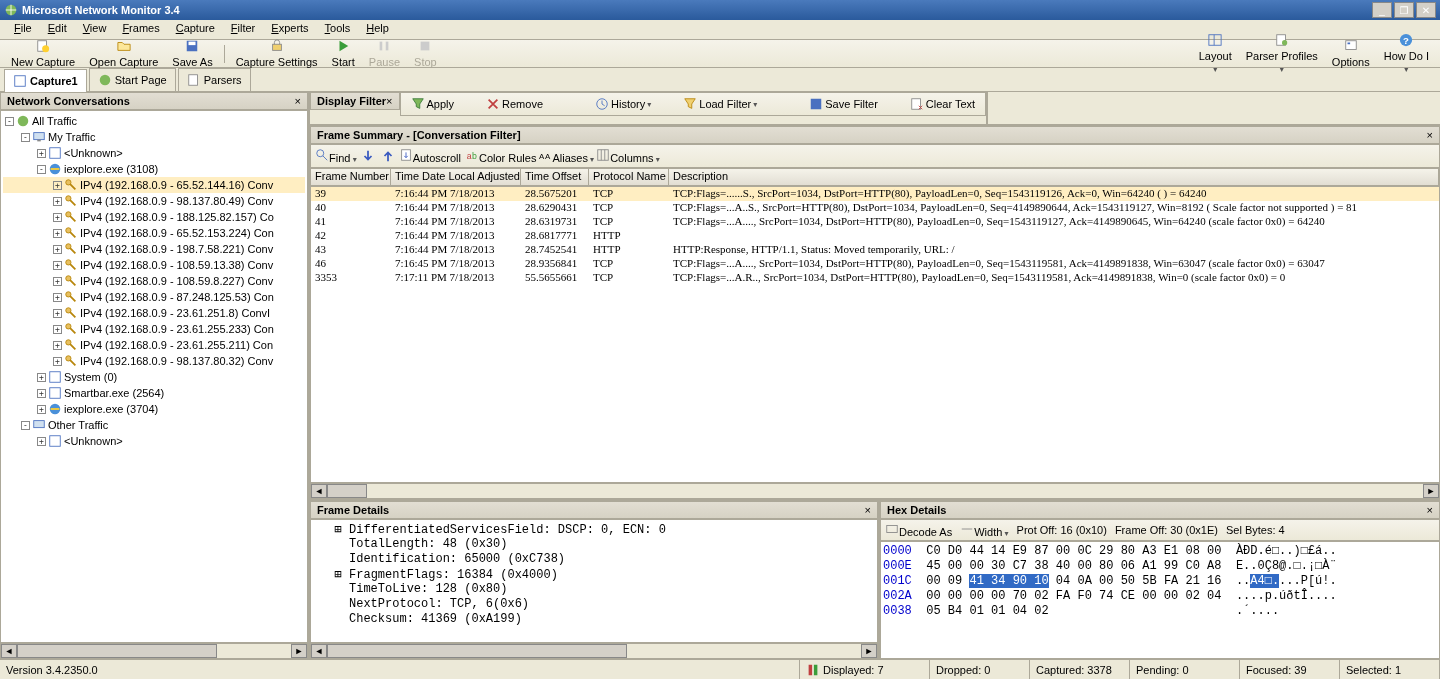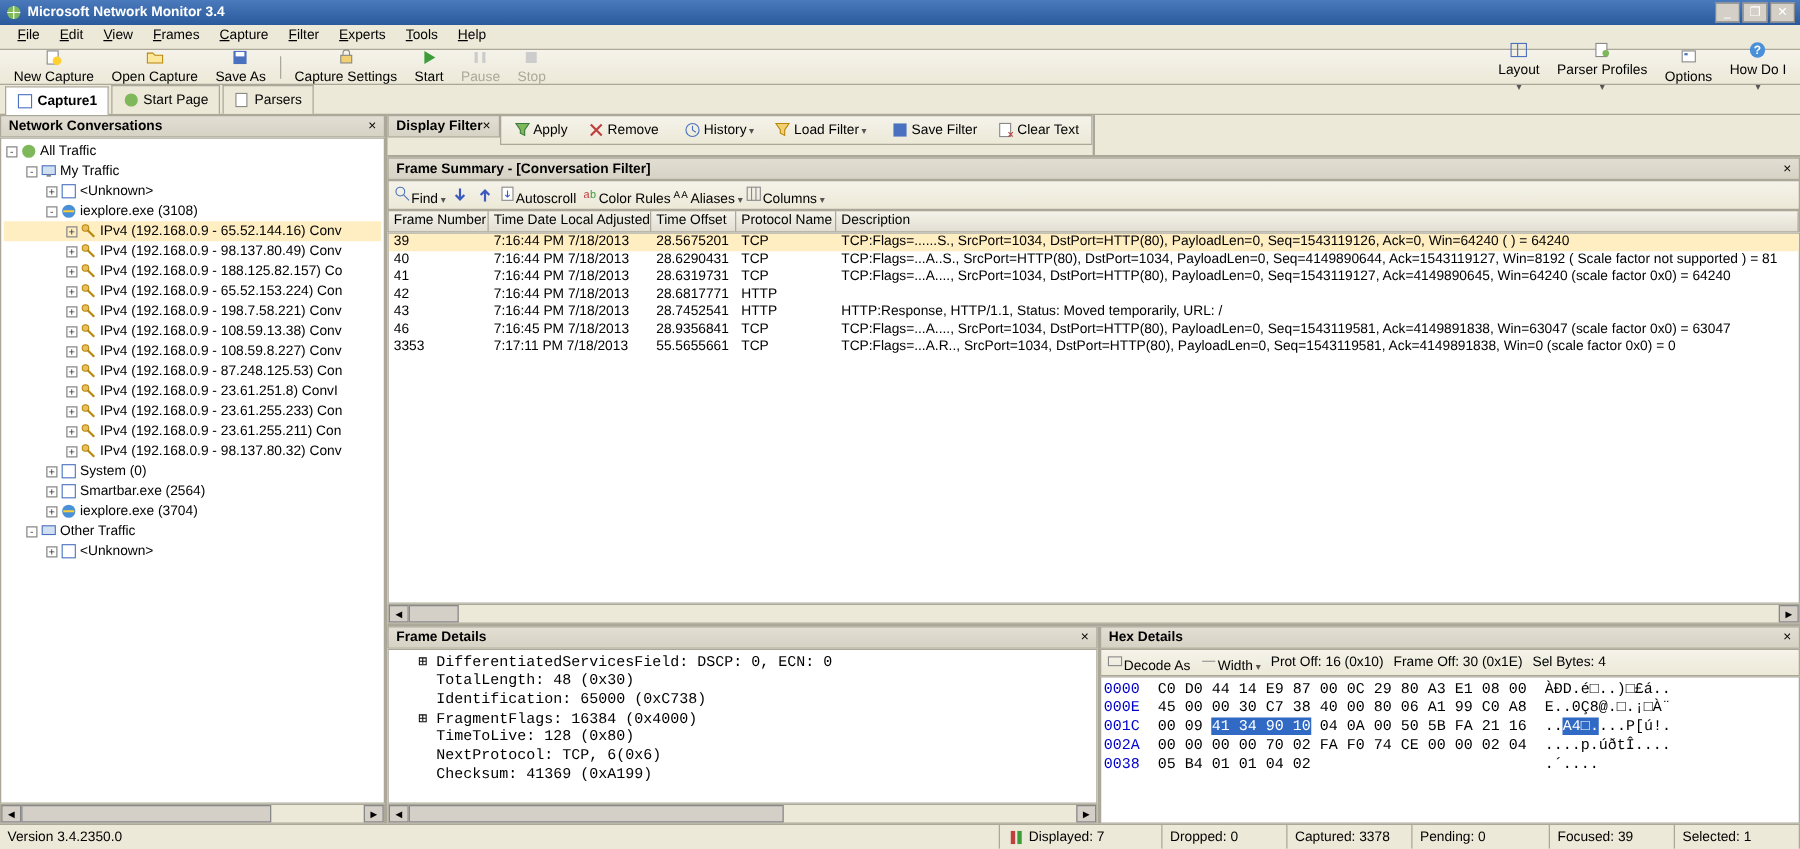--- a/index.html
+++ b/index.html
@@ -24,28 +24,28 @@
 .leftpane { width: 310px; display: flex; flex-direction: column; border-right: 2px solid #aca899; }
 .panehdr { background: linear-gradient(to bottom, #e2ded3, #d6d2c4); border: 1px solid #aca899; padding: 2px 6px; font-weight: bold; display: flex; align-items: center; justify-content: space-between; height: 18px; }
 .panehdr .x { font-family: Arial; cursor: default; font-weight: normal; }
 .tree { flex: 1; background: #fff; border: 1px solid #aca899; overflow: auto; padding: 2px; }
 .treenode { white-space: nowrap; height: 16px; display: flex; align-items: center; gap: 2px; }
 .treenode.sel { background: #ffeec2; }
 .toggle { width: 9px; height: 9px; border: 1px solid #888; font-size: 8px; line-height: 7px; text-align: center; color: #333; font-family: monospace; }
 .ticon2 { width: 14px; height: 14px; }
 .rightpane { flex: 1; display: flex; flex-direction: column; }
 .filterpane { display: flex; flex-direction: row; border-bottom: 2px solid #aca899; }
-.filtertb { background: linear-gradient(to bottom, #f5f3ea, #ece9d8); height: 24px; display: flex; align-items: center; padding: 0 4px; border: 1px solid #aca899; gap: 4px; }
+.filtertb { background: linear-gradient(to bottom, #f5f3ea, #ece9d8); height: 24px; display: flex; align-items: center; padding: 0 4px; border: 1px solid #aca899; gap: 20px; }
 .filtertb .tbtn { padding: 2px 6px; display: flex; align-items: center; gap: 2px; }
 .filterbox { height: 32px; background: #fff; border: 1px solid #aca899; }
 .summarypane { flex: 1; display: flex; flex-direction: column; min-height: 0; }
 .summarytb { background: linear-gradient(to bottom, #f5f3ea, #ece9d8); height: 24px; display: flex; align-items: center; padding: 0 4px; border: 1px solid #aca899; gap: 2px; }
 .gridhdr { display: flex; background: linear-gradient(to bottom, #f5f3ea, #e2ded3); border: 1px solid #aca899; height: 18px; }
 .gridhdr .col { border-right: 1px solid #aca899; padding: 1px 4px; overflow: hidden; white-space: nowrap; }
-.gridbody { flex: 1; background: #fff; border: 1px solid #aca899; overflow: auto; font-size: 11px; }
+.gridbody { flex: 1; background: #fff; border: 1px solid #aca899; overflow: auto; font-size: 11px; font-family: Liberation Serif, serif; }
 .gridrow { display: flex; height: 14px; white-space: nowrap; }
 .gridrow.sel { background: #ffeec2; }
 .gridrow .cell { padding: 0 4px; overflow: hidden; }
 .scrollh { height: 16px; background: #ece9d8; border: 1px solid #aca899; display: flex; }
 .scrollh .track { flex: 1; position: relative; }
 .scrollh .thumb { position: absolute; left: 0; width: 40px; height: 100%; background: #d4d0c8; border: 1px solid #888; }
 .scrollh .arr { width: 16px; background: #d4d0c8; border: 1px solid #888; text-align: center; font-size: 9px; line-height: 12px; }
 .bottomsplit { display: flex; height: 160px; border-top: 2px solid #aca899; }
 .detailpane { flex: 1; display: flex; flex-direction: column; border-right: 2px solid #aca899; }
 .detailbody { flex: 1; background: #fff; border: 1px solid #aca899; overflow: auto; font-family: "Courier New", monospace; font-size: 12px; padding: 2px; }

